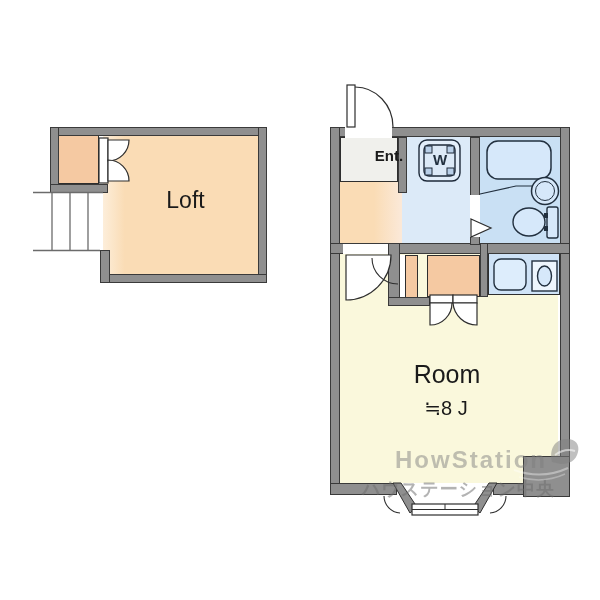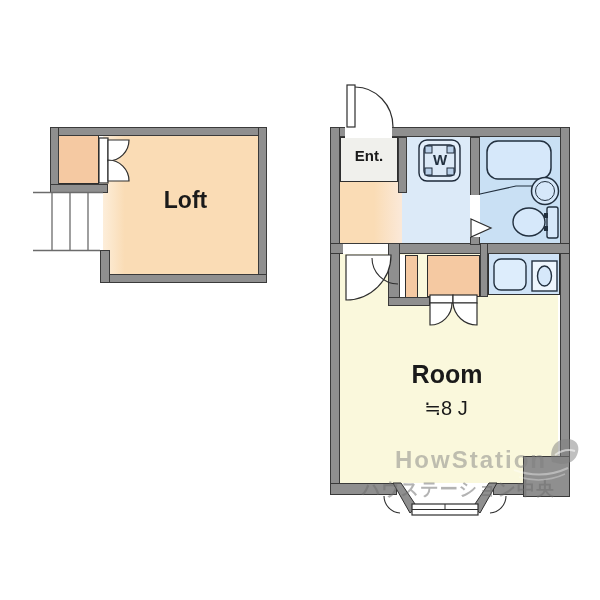--- a/index.html
+++ b/index.html
@@ -136,22 +136,22 @@
     </g>
 
     <g>
       <path d="M514,470 Q542,480 568,468" fill="none" stroke="rgba(255,255,255,0.38)" stroke-width="2"></path>
       <path d="M519,477 Q543,484 565,474" fill="none" stroke="rgba(255,255,255,0.30)" stroke-width="1.5"></path>
       <path d="M552,462 C549,449 555,440 565,439 C575,438 580,444 578,452 C576,461 569,464 561,464 Z" fill="rgba(128,128,128,0.5)"></path>
       <path d="M555,455 Q565,448 575,451" fill="none" stroke="rgba(255,255,255,0.55)" stroke-width="2"></path>
     </g>
   </svg>
 
-  <div class="label" style="left:138px;top:187px;width:95px;font-size:23px;font-weight:bold;">Loft</div>
-  <div class="label" style="left:344px;top:147px;width:50px;font-size:15px;font-weight:bold;">Ent.</div>
+  <div class="label" style="left:138px;top:187px;width:95px;font-size:23px;font-weight:normal;">Loft</div>
+  <div class="label" style="left:364px;top:147px;width:50px;font-size:15px;font-weight:bold;">Ent.</div>
   <div class="label" style="left:428px;top:151px;width:24px;font-size:15px;font-weight:bold;color:#22303f;">W</div>
-  <div class="label" style="left:397px;top:360px;width:100px;font-size:25px;font-weight:bold;">Room</div>
+  <div class="label" style="left:397px;top:360px;width:100px;font-size:25px;font-weight:normal;">Room</div>
   <div class="label" style="left:396px;top:396px;width:100px;font-size:20px;font-weight:normal;">≒8 J</div>
 
   <div class="wm-text" style="left:395px;top:446px;font-size:24px;letter-spacing:2px;">HowStation</div>
   <div class="wm-text" style="left:362px;top:477px;font-size:18px;letter-spacing:1px;color:rgba(110,110,110,0.52);">ハウステーション中央</div>
 
 </div>
 
 </body></html>

